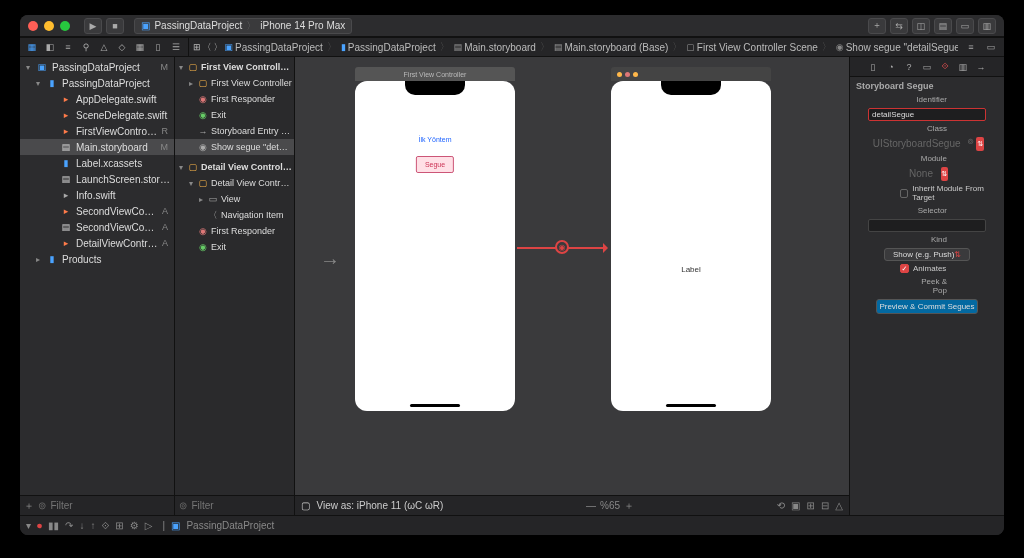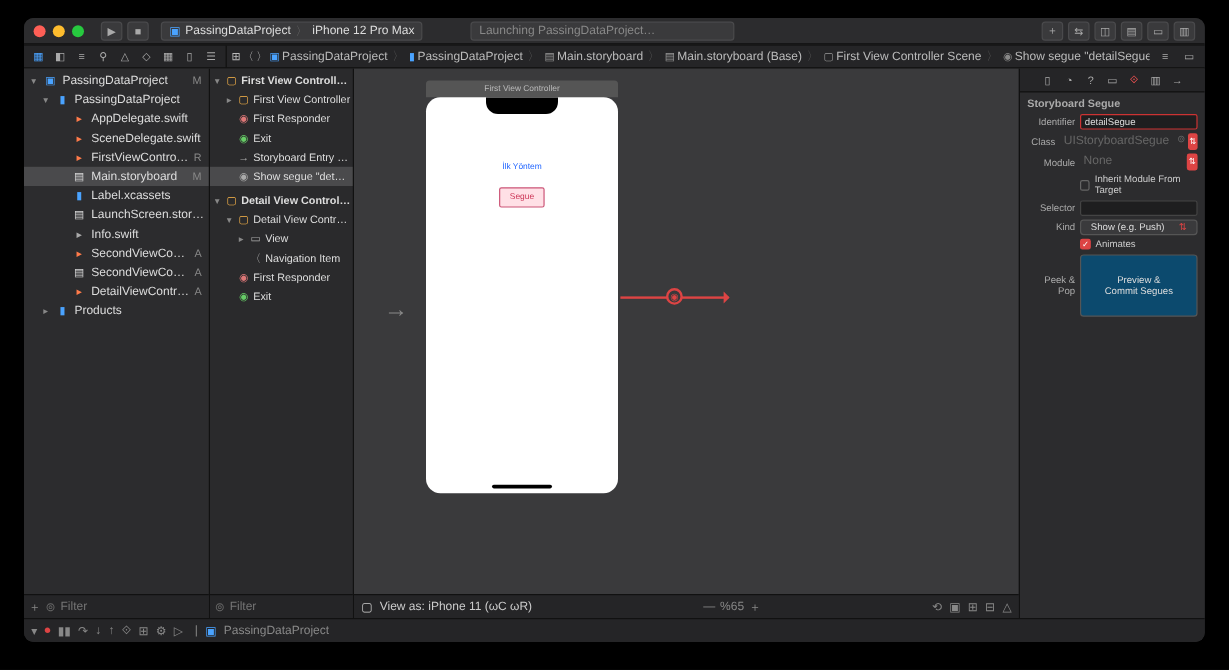--- a/index.html
+++ b/index.html
@@ -94,32 +94,32 @@
   .canvas-footer .spacer { flex: 1; }
   .canvas-footer .zoom { display: flex; gap: 4px; align-items: center; color: #888; }
 
   
   .inspector { width: 155px; background: #2c2c2e; border-left: 1px solid #111; color: #ddd; font-size: 9px; display: flex; flex-direction: column; }
   .insp-tabs { height: 20px; display: flex; align-items: center; justify-content: center; gap: 2px; background: #252527; border-bottom: 1px solid #111; }
   .insp-tabs .icon-btn { width: 16px; height: 14px; background: transparent; border: none; }
   .insp-tabs .icon-btn.active { color: #ff5555; }
   .insp-body { padding: 4px 6px; }
   .insp-heading { font-weight: 600; color: #aaa; margin-bottom: 4px; font-size: 9px; }
-  .insp-row { display: flex; align-items: center; margin-bottom: 3px; gap: 4px; }
+  .insp-row { display: flex; align-items: center; margin-bottom: 3px; gap: 4px; flex-direction: column; }
   .insp-row .rlabel { width: 40px; text-align: right; color: #aaa; font-size: 8px; }
   .insp-row .rfield { flex: 1; }
   .insp-row input[type=text] { width: 100%; background: #1e1e1f; border: 1px solid #c33; color: #ddd; font-size: 8px; padding: 1px 3px; border-radius: 2px; }
   .insp-row .readonly { width: 100%; background: transparent; border: none; color: #666; font-size: 10px; padding: 1px 3px; }
   .insp-row .pill { background: #3a3a3c; border: 1px solid #555; color: #ddd; font-size: 8px; padding: 1px 8px; border-radius: 3px; flex: 1; display: flex; justify-content: space-between; }
   .insp-row .pill.red-arrows::after { content: "⇅"; color: #d44; font-size: 8px; }
   .insp-row .step { width: 10px; height: 14px; background: #d44; border-radius: 2px; display: flex; align-items: center; justify-content: center; color: #fff; font-size: 7px; }
   .insp-check { display: flex; align-items: center; gap: 4px; margin: 2px 0 4px 44px; font-size: 8px; color: #ccc; }
   .insp-check .box { width: 9px; height: 9px; border: 1px solid #666; border-radius: 2px; display: inline-flex; align-items: center; justify-content: center; font-size: 7px; color: #d44; }
   .insp-check .box.checked { background: #d44; color: #fff; border-color: #d44; }
-  .insp-row .btnwide { flex: 1; background: #0c4a6e; border: 1px solid #555; color: #ddd; font-size: 8px; padding: 16px; border-radius: 3px; text-align: center; }
+  .insp-row .btnwide { flex: 1; background: #0369a1; border: 1px solid #555; color: #ddd; font-size: 8px; padding: 2px; border-radius: 3px; text-align: center; }
 
   
   .debugbar { height: 20px; background: #252527; border-top: 1px solid #111; display: flex; align-items: center; padding: 0 6px; color: #888; font-size: 10px; gap: 6px; }
   .debugbar .ico { color: #888; }
   .debugbar .rec { color: #d44; }
 </style>
 </head>
 <body>
 
 <div class="window">
@@ -131,24 +131,21 @@
       <span class="t-green"></span>
     </div>
     <div class="seg">
       <span class="icon-btn">▶</span>
       <span class="icon-btn">■</span>
     </div>
     <div class="scheme">
       <span style="color:#4aa3ff;">▣</span>
       <span>PassingDataProject</span>
       <span class="divider">〉</span>
-      <span>iPhone 12 Pro Max</span>
-    </div>
-    <div class="status-pill">
-      <span>Launching PassingDataProject…</span>
+      <span>iPhone 14 Pro Max</span>
     </div>
     <div class="right-icons">
       <span class="icon-btn">＋</span>
       <span class="icon-btn">⇆</span>
       <span class="icon-btn">◫</span>
       <span class="icon-btn">▤</span>
       <span class="icon-btn">▭</span>
       <span class="icon-btn">▥</span>
     </div>
   </div>
@@ -359,20 +356,34 @@
             <div class="notch"></div>
             <div class="label-txt">İlk Yöntem</div>
             <div class="btn-segue">Segue</div>
             <div class="home-ind"></div>
           </div>
         </div>
 
         <div class="segue-arrow"></div>
         <div class="segue-circle">◉</div>
 
+        <div class="vc vc2" style="left:316px;">
+          <div class="vc-title sel" style="position:relative; justify-content:flex-start; padding-left:6px;">
+            <div class="dots" style="position:static;">
+                <span style="background:#ffb84a;"></span>
+                <span style="background:#d77;"></span>
+                <span style="background:#ffb84a;"></span>
+              </div>
+          </div>
+          <div class="phone">
+            <div class="notch"></div>
+            <div class="lbl2">Label</div>
+            <div class="home-ind"></div>
+          </div>
+        </div>
       </div>
       <div class="canvas-footer">
         <span>▢</span>
         <span class="viewas">View as: iPhone 11 (ωC ωR)</span>
         <span class="spacer"></span>
         <div class="zoom">
           <span>—</span>
           <span>%65</span>
           <span>＋</span>
         </div>

